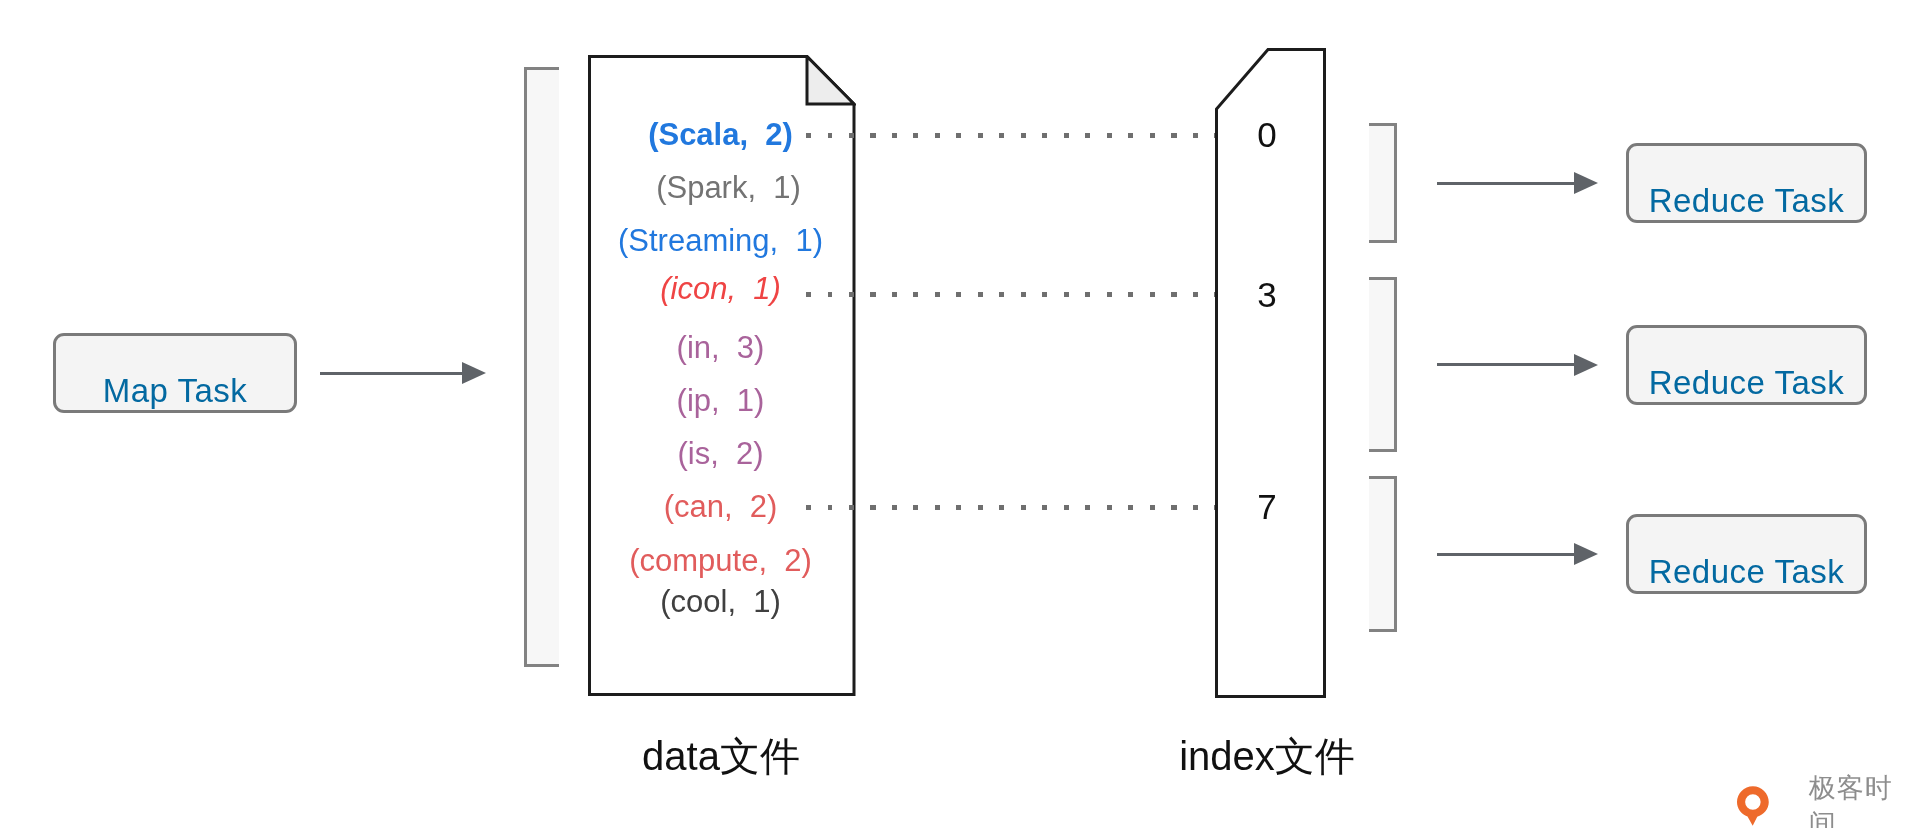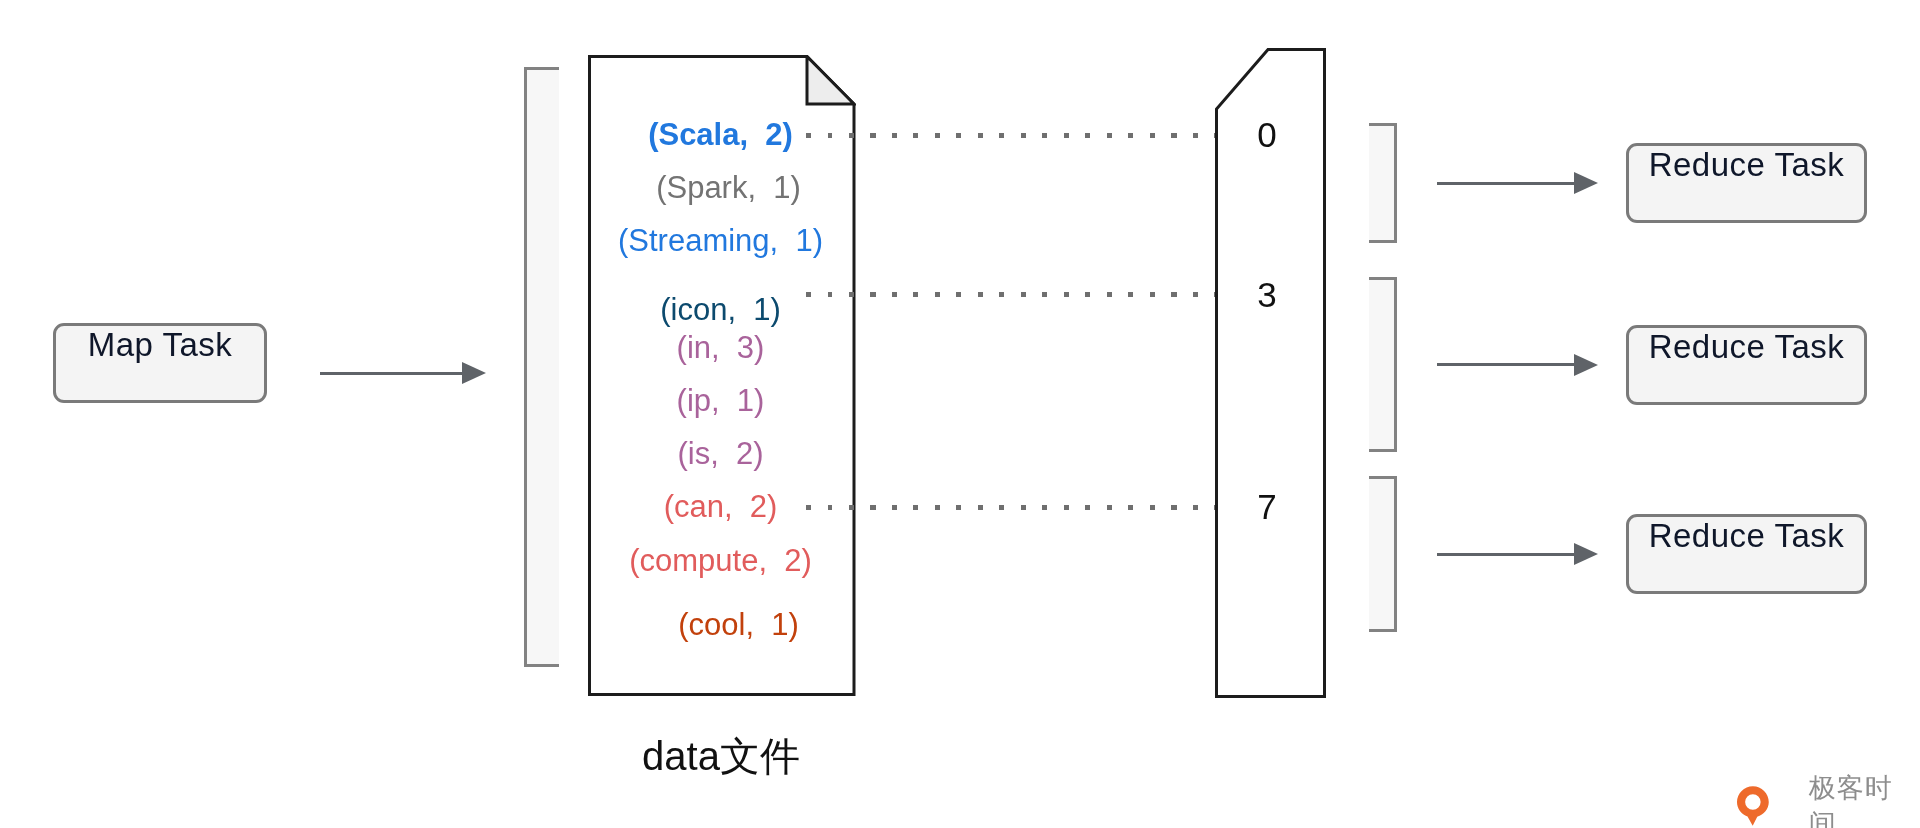--- a/index.html
+++ b/index.html
@@ -3,22 +3,22 @@
 <meta charset="utf-8">
 <style>
   html,body{margin:0;padding:0;background:#ffffff;}
   .canvas{
     position:relative;width:1920px;height:828px;background:#ffffff;overflow:hidden;
     font-family:"Liberation Sans","DejaVu Sans",sans-serif;
   }
   .task-box{
     position:absolute;box-sizing:border-box;
     background:#f4f4f4;border:3px solid #7a7a7a;border-radius:11px;
-    display:flex;align-items:flex-start;justify-content:center;
-    font-size:33px;color:#0f172a;letter-spacing:0.5px;
+    display:flex;align-items:flex-end;justify-content:center;
+    font-size:33px;color:#0369a1;letter-spacing:0.5px;
   }
   .bracket{position:absolute;box-sizing:border-box;background:#f7f7f7;}
   .bracket.left{border:3px solid #828282;border-right:none;}
   .bracket.right{border:3px solid #828282;border-left:none;}
   .harrow{position:absolute;height:22px;}
   .harrow .line{position:absolute;left:0;top:9.5px;height:3px;background:#5f6368;}
   .harrow .head{
     position:absolute;right:0;top:0;width:0;height:0;
     border-left:24px solid #5f6368;border-top:11px solid transparent;border-bottom:11px solid transparent;
   }
@@ -39,47 +39,47 @@
     position:absolute;transform:translateX(-50%);font-size:40px;color:#111;white-space:nowrap;
   }
   .logo{position:absolute;left:1736px;top:770px;display:flex;align-items:center;gap:29px;}
   .logo-text{font-size:27px;color:#8d8d8d;margin-left:10px;letter-spacing:1px;}
 </style>
 </head>
 <body>
 
 <div class="canvas">
 
-  <div class="task-box" style="left:53px;top:323px;width:214px;height:80px;">
+  <div class="task-box" style="left:53px;top:333px;width:244px;height:80px;">
     <span>Map Task</span>
   </div>
 
   <div class="harrow" style="left:320px;top:362px;width:166px;">
     <i class="line" style="width:144px;"></i>
     <i class="head"></i>
   </div>
 
   <div class="bracket left" style="left:524px;top:67px;width:35px;height:600px;"></div>
 
   <svg class="doc-svg" style="left:588px;top:55px;" width="268" height="641" viewBox="0 0 268 641">
     <polygon points="1.5,1.5 219,1.5 266,49 266,639.5 1.5,639.5" fill="#ffffff" stroke="#1c1c1c" stroke-width="3" stroke-linejoin="miter"></polygon>
     <polygon points="219,1.5 219,49 266,49" fill="#ededed" stroke="#1c1c1c" stroke-width="3" stroke-linejoin="miter"></polygon>
   </svg>
 
   <div id="tuples">
       <div class="tuple-row" style="top: 114px; color: rgb(33, 120, 222); font-weight: bold;">(Scala,  2)</div>
       <div class="tuple-row" style="top: 167.2px; color: #737373; padding-left: 8px;">(Spark,  1)</div>
       <div class="tuple-row" style="top: 220.4px; color: rgb(33, 120, 222);">(Streaming,  1)</div>
-      <div class="tuple-row" style="top: 289px; color: #0c4a6e;">(icon,  1)</div>
+      <div class="tuple-row" style="top: 268px; color: #ef4444; font-style: italic;">(icon,  1)</div>
       <div class="tuple-row" style="top: 326.8px; color: rgb(169, 99, 155);">(in,  3)</div>
       <div class="tuple-row" style="top: 380px; color: rgb(169, 99, 155);">(ip,  1)</div>
       <div class="tuple-row" style="top: 433.2px; color: rgb(169, 99, 155);">(is,  2)</div>
       <div class="tuple-row" style="top: 486.4px; color: rgb(225, 92, 92);">(can,  2)</div>
       <div class="tuple-row" style="top: 539.6px; color: rgb(225, 92, 92);">(compute,  2)</div>
-      <div class="tuple-row" style="top: 604px; color: #c2410c; padding-left: 18px;">(cool,  1)</div>
+      <div class="tuple-row" style="top: 581px; color: #404040;">(cool,  1)</div>
     </div>
 
   <div id="connectors">
       <div class="dotline" style="top: 132.5px;"></div>
       <div class="dotline" style="top: 292.1px;"></div>
       <div class="dotline" style="top: 504.9px;"></div>
     </div>
 
   <svg class="doc-svg" style="left:1215px;top:48px;" width="111" height="650" viewBox="0 0 111 650">
     <polygon points="53,1.5 109.5,1.5 109.5,648.5 1.5,648.5 1.5,61" fill="#ffffff" stroke="#1c1c1c" stroke-width="3" stroke-linejoin="miter"></polygon>
@@ -118,20 +118,21 @@
       </div>
       <div class="task-box" style="left: 1626px; top: 324.5px; width: 241px; height: 80px;">
         <span>Reduce Task</span>
       </div>
       <div class="task-box" style="left: 1626px; top: 514px; width: 241px; height: 80px;">
         <span>Reduce Task</span>
       </div>
     </div>
 
   <div class="file-label" style="left:721px;top:729px;">data文件</div>
+  <div class="file-label" style="left:1267px;top:729px;">index文件</div>
 
   <div class="logo">
     <svg width="34" height="42" viewBox="0 0 34 42">
       <path fill-rule="evenodd" fill="#EE6A2B" d="M17 1 C8.2 1 1 8.2 1 17 C1 23.9 5.4 29.5 11.6 31.6 L16.8 41 L21.4 31.8 C28 29.9 33 24 33 17 C33 8.2 25.8 1 17 1 Z M17 9.2 A7.8 7.8 0 1 1 17 24.8 A7.8 7.8 0 1 1 17 9.2 Z"></path>
     </svg>
     <span class="logo-text">极客时间</span>
   </div>
 
 </div>
 

